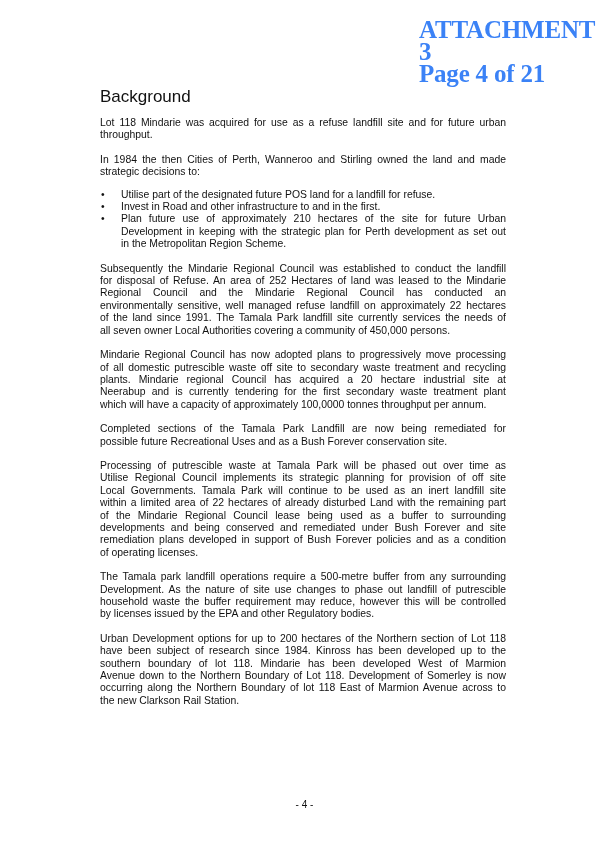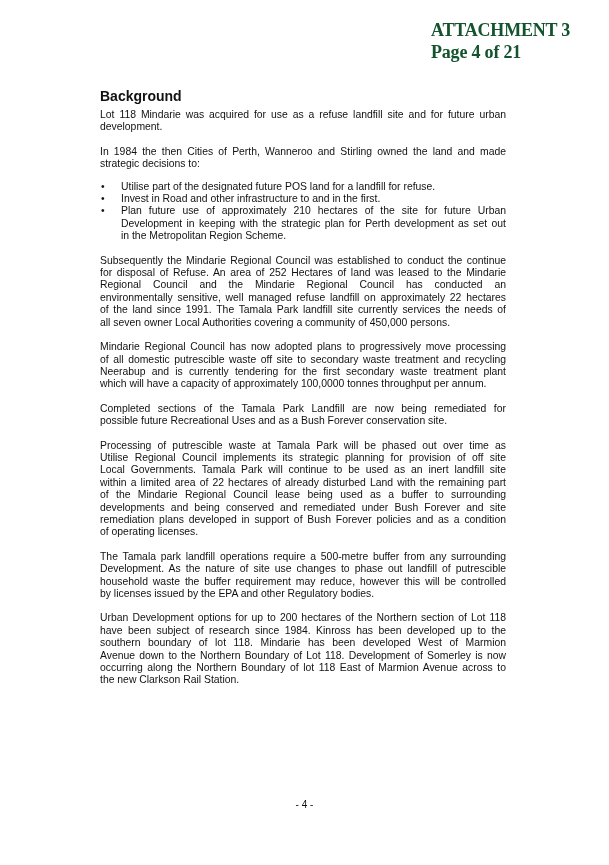--- a/index.html
+++ b/index.html
@@ -9,44 +9,44 @@
     }
     body {
       width: 609px;
       height: 865px;
       position: relative;
       overflow: hidden;
       color: #000000;
     }
     .header {
       position: absolute;
-      left: 431px;
+      left: 419px;
       top: 19px;
       font-family: "Liberation Serif", serif;
       font-weight: bold;
-      font-size: 18px;
+      font-size: 25px;
       line-height: 22px;
       letter-spacing: -0.2px;
-      color: #14532d;
+      color: #3b82f6;
     }
     .content {
       position: absolute;
       left: 100px;
       top: 90px;
       width: 406px;
       font-family: "Liberation Sans", sans-serif;
       font-size: 10.4px;
       line-height: 12.4px;
       color: #111;
     }
     .heading {
-      font-weight: bold;
-      font-size: 14px;
+      font-weight: normal;
+      font-size: 17px;
       line-height: 13px;
-      margin: 0 0 6px 0;
+      margin: 0 0 14px 0;
     }
     p.para {
       margin: 0 0 12px 0;
       text-align: justify;
     }
     .line {
       display: block;
       text-align: justify;
       text-align-last: justify;
       white-space: nowrap;
@@ -85,21 +85,21 @@
 <div class="header">
   <div>ATTACHMENT 3</div>
   <div>Page 4 of 21</div>
 </div>
 
 <div class="content">
   <div class="heading">Background</div>
 
   <p class="para">
       <span class="line">Lot 118 Mindarie was acquired for use as a refuse landfill site and for future urban</span>
-      <span class="line last">development.</span>
+      <span class="line last">throughput.</span>
     </p>
   <p class="para">
       <span class="line">In 1984 the then Cities of Perth, Wanneroo and Stirling owned the land and made</span>
       <span class="line last">strategic decisions to:</span>
     </p>
 
   <ul class="bullets">
     <li>
       <span class="bullet">•</span>
       <span class="bullet-text"><span class="line last">Utilise part of the designated future POS land for a landfill for refuse.</span></span>
@@ -108,30 +108,31 @@
       <span class="bullet">•</span>
       <span class="bullet-text"><span class="line last">Invest in Road and other infrastructure to and in the first.</span></span>
     </li>
     <li>
       <span class="bullet">•</span>
       <span class="bullet-text"><span class="line">Plan future use of approximately 210 hectares of the site for future Urban</span><span class="line">Development in keeping with the strategic plan for Perth development as set out</span><span class="line last">in the Metropolitan Region Scheme.</span></span>
     </li>
   </ul>
 
   <p class="para">
-      <span class="line">Subsequently the Mindarie Regional Council was established to conduct the continue</span>
+      <span class="line">Subsequently the Mindarie Regional Council was established to conduct the landfill</span>
       <span class="line">for disposal of Refuse.  An area of 252 Hectares of land was leased to the Mindarie</span>
       <span class="line">Regional Council and the Mindarie Regional Council has conducted an</span>
       <span class="line">environmentally sensitive, well managed refuse landfill on approximately 22 hectares</span>
       <span class="line">of the land since 1991.  The Tamala Park landfill site currently services the needs of</span>
       <span class="line last">all seven owner Local Authorities covering a community of 450,000 persons.</span>
     </p>
   <p class="para">
       <span class="line">Mindarie Regional Council has now adopted plans to progressively move processing</span>
       <span class="line">of all domestic putrescible waste off site to secondary waste treatment and recycling</span>
+      <span class="line">plants.  Mindarie regional Council has acquired a 20 hectare industrial site at</span>
       <span class="line">Neerabup and is currently tendering for the first secondary waste treatment plant</span>
       <span class="line last">which will have a capacity of approximately 100,0000 tonnes throughput per annum.</span>
     </p>
   <p class="para">
       <span class="line">Completed sections of the Tamala Park Landfill are now being remediated for</span>
       <span class="line last">possible future Recreational Uses and as a Bush Forever conservation site.</span>
     </p>
   <p class="para">
       <span class="line">Processing of putrescible waste at Tamala Park will be phased out over time as</span>
       <span class="line">Utilise Regional Council implements its strategic planning for provision of off site</span>

